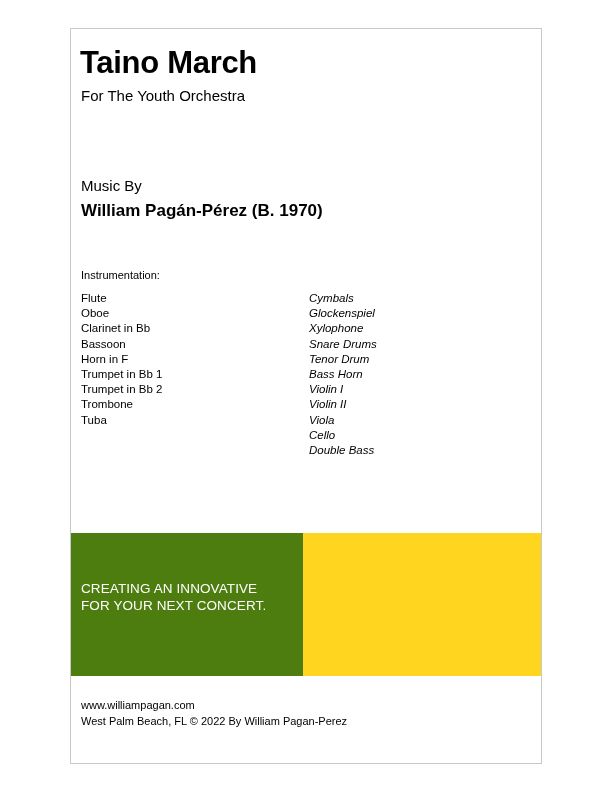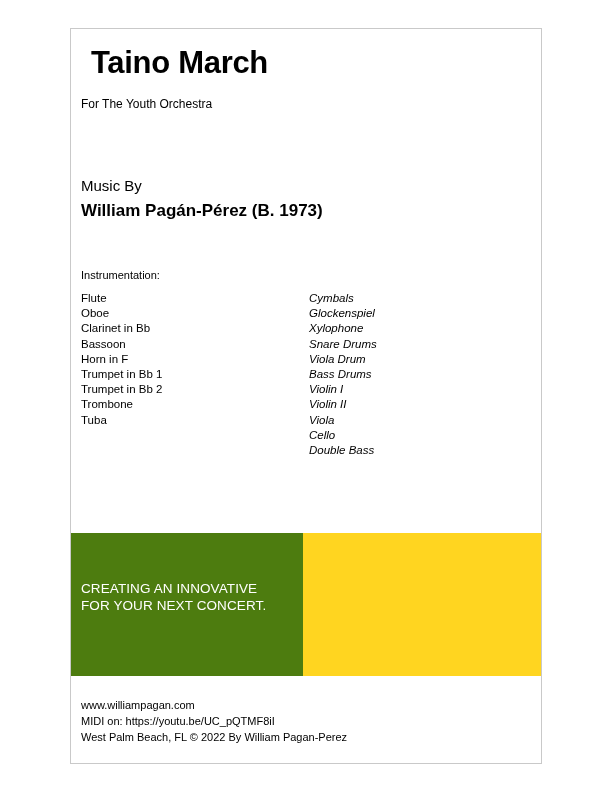--- a/index.html
+++ b/index.html
@@ -30,33 +30,33 @@
   .inner {
     position: absolute;
     left: 0;
     top: 0;
     right: 0;
     bottom: 0;
   }
 
   .title {
     position: absolute;
-    left: 20px;
+    left: 9px;
     top: 18px;
     font-size: 31px;
     font-weight: bold;
     letter-spacing: -0.3px;
     line-height: 1.05;
   }
 
   .subtitle {
     position: absolute;
     left: 10px;
-    top: 68px;
-    font-size: 12px;
+    top: 58px;
+    font-size: 15px;
     font-weight: normal;
   }
 
   .music-by {
     position: absolute;
     left: 10px;
     top: 148px;
     font-size: 15px;
   }
 
@@ -130,60 +130,59 @@
 </head>
 <body>
 
 <div class="page">
   <div class="inner">
 
     <div class="title">Taino March</div>
     <div class="subtitle">For The Youth Orchestra</div>
 
     <div class="music-by">Music By</div>
-    <div class="composer">William Pagán-Pérez (B. 1973)</div>
+    <div class="composer">William Pagán-Pérez (B. 1970)</div>
 
     <div class="instr-label">Instrumentation:</div>
 
     <div class="instr-col left">
       <div>Flute</div>
       <div>Oboe</div>
       <div>Clarinet in Bb</div>
       <div>Bassoon</div>
       <div>Horn in F</div>
       <div>Trumpet in Bb 1</div>
       <div>Trumpet in Bb 2</div>
       <div>Trombone</div>
       <div>Tuba</div>
     </div>
 
     <div class="instr-col right">
       <div>Cymbals</div>
       <div>Glockenspiel</div>
       <div>Xylophone</div>
       <div>Snare Drums</div>
-      <div>Viola Drum</div>
-      <div>Bass Drums</div>
+      <div>Tenor Drum</div>
+      <div>Bass Horn</div>
       <div>Violin I</div>
       <div>Violin II</div>
       <div>Viola</div>
       <div>Cello</div>
       <div>Double Bass</div>
     </div>
 
     <div class="band">
       <div class="band-black">
         <div class="band-text">
           <div>CREATING AN INNOVATIVE</div>
           <div>FOR YOUR NEXT CONCERT.</div>
         </div>
       </div>
       <div class="band-yellow"></div>
     </div>
 
     <div class="footer">
       <div>www.williampagan.com</div>
-      <div>MIDI on: https://youtu.be/UC_pQTMF8iI</div>
       <div>West Palm Beach, FL © 2022 By William Pagan-Perez</div>
     </div>
 
   </div>
 </div>
 
 </body></html>

